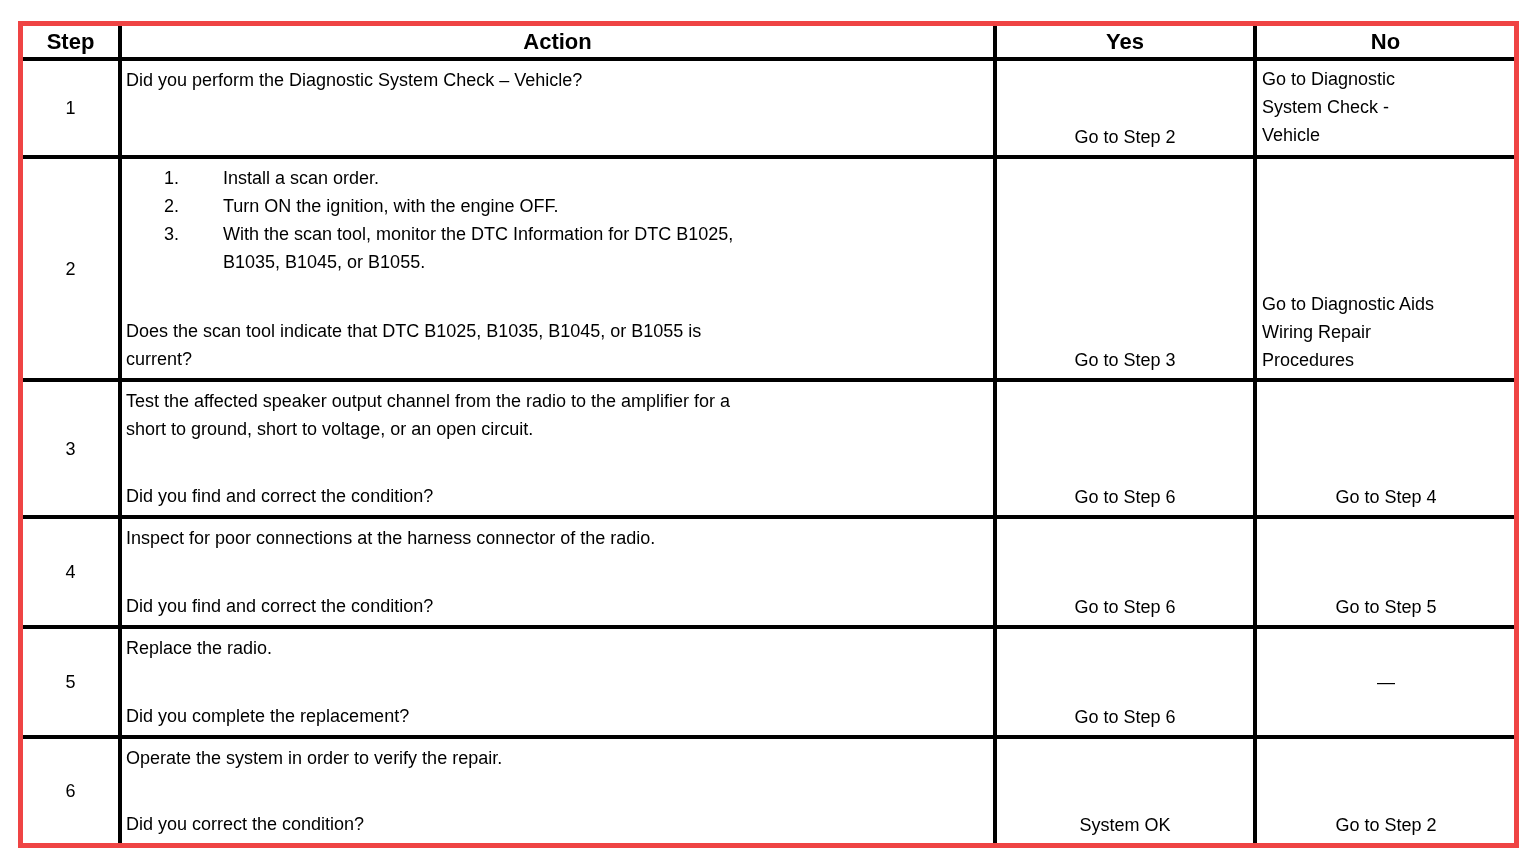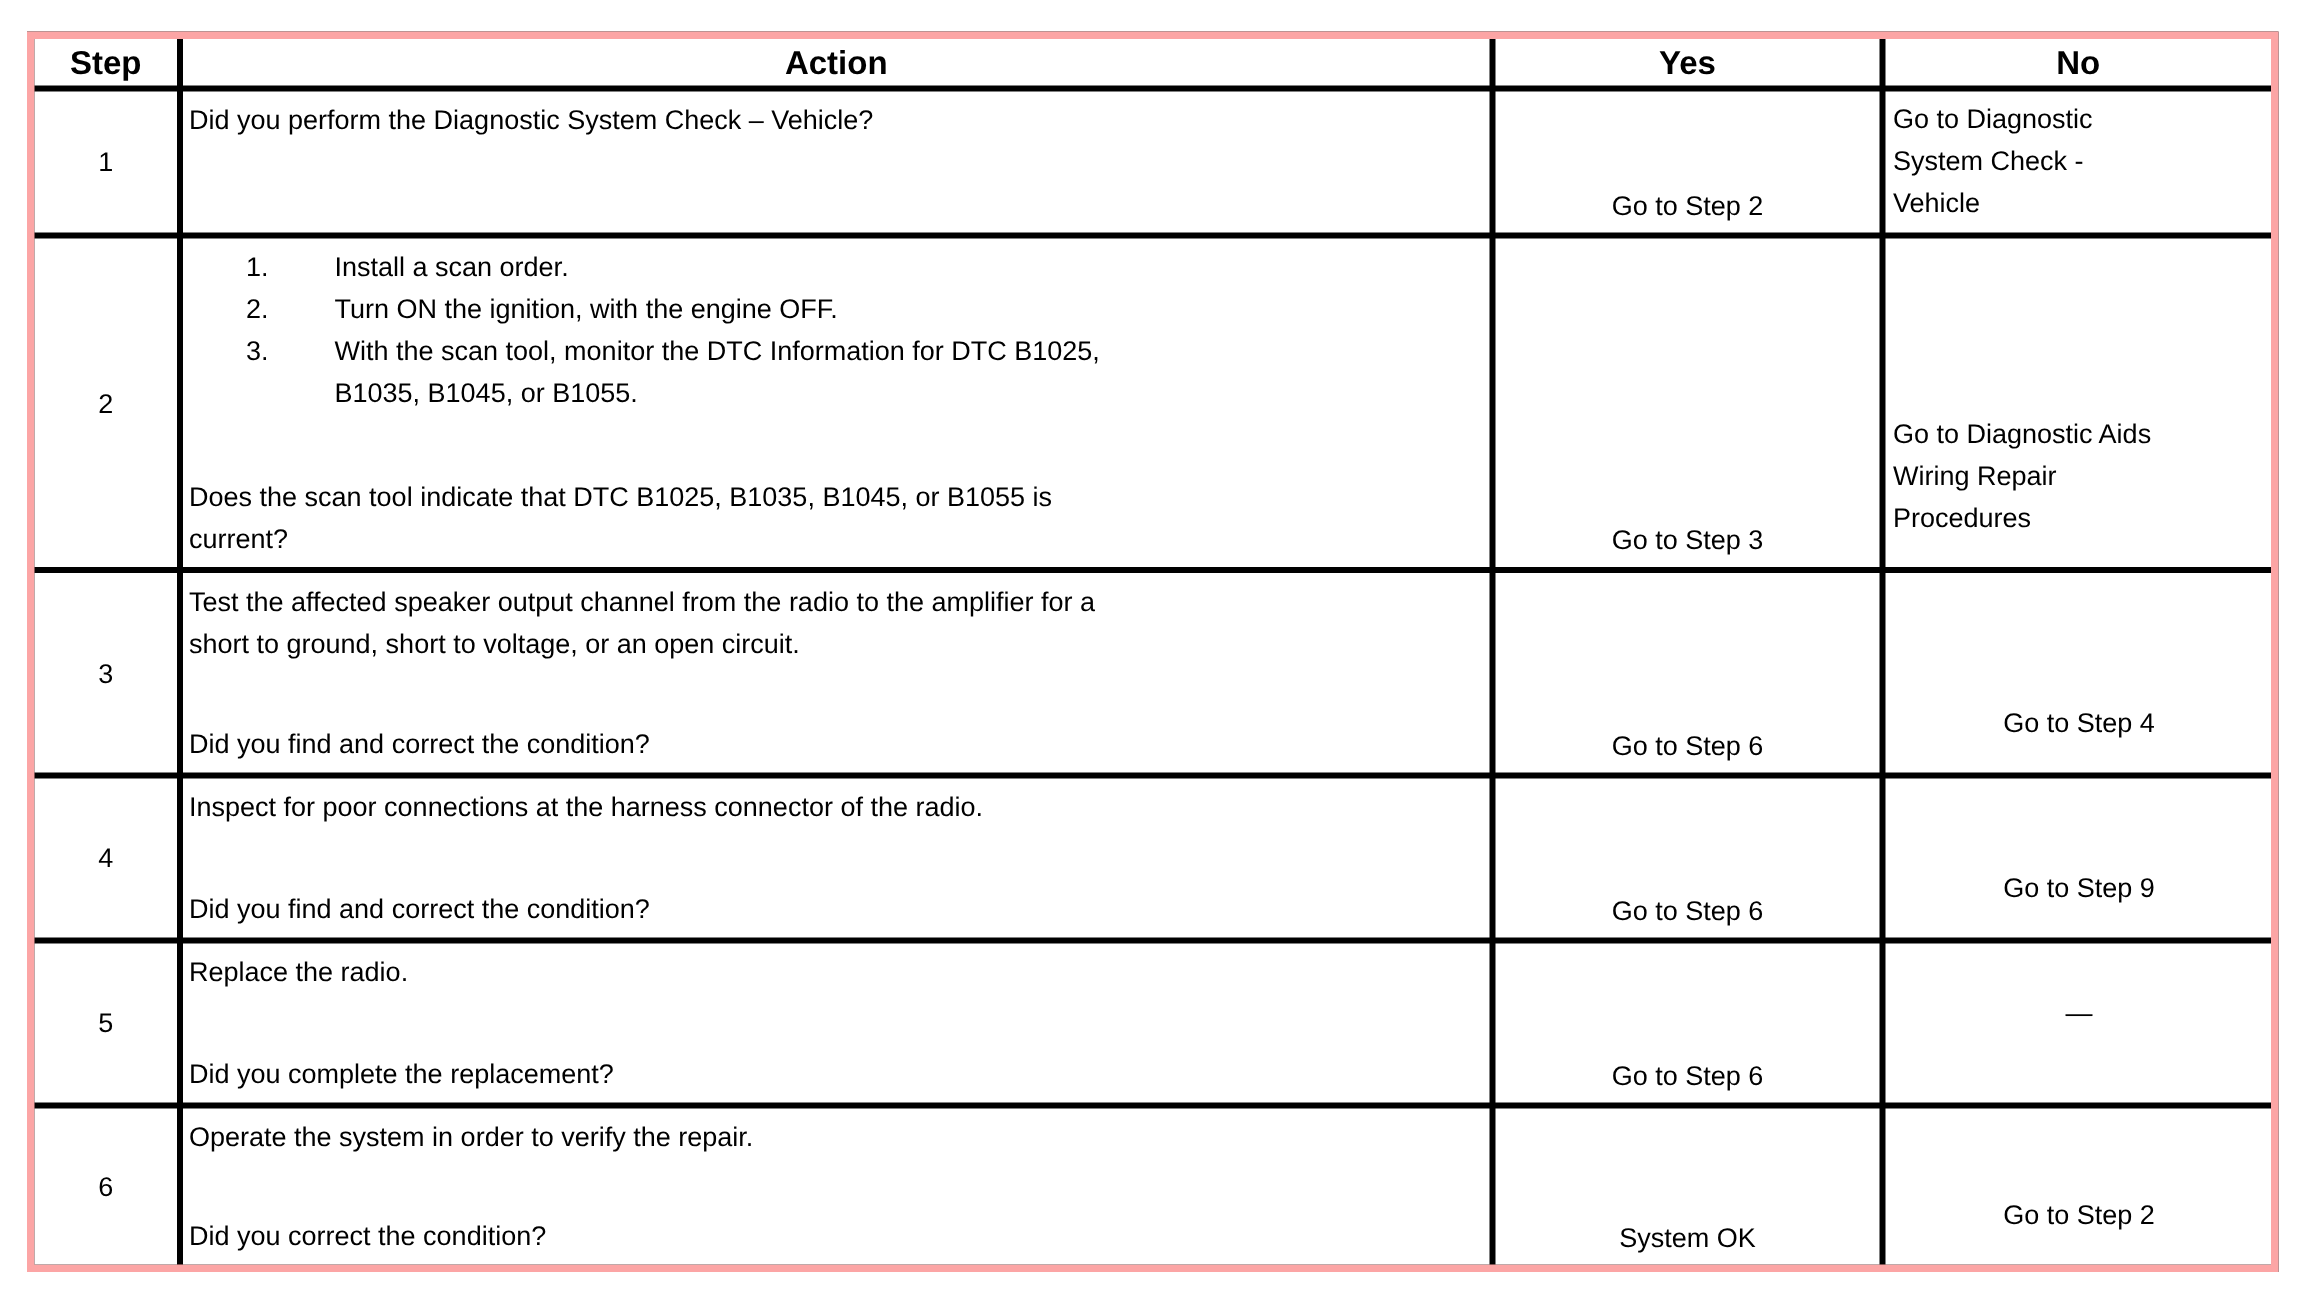--- a/index.html
+++ b/index.html
@@ -13,21 +13,21 @@
   }
   .grid {
     position: absolute;
     left: 18px;
     top: 21px;
     display: grid;
     grid-template-columns: 95px 871px 256px 257px;
     grid-template-rows: 31px 94px 219px 133px 106px 106px 104px;
     gap: 4px;
     background: #000000;
-    border: 5px solid #fca5a5;
+    border: 5px solid #ef4444;
   }
   .cell {
     background: #ffffff;
     font-size: 18px;
     line-height: 28px;
     overflow: hidden;
   }
   .hcell {
     display: flex;
     align-items: center;
@@ -47,21 +47,21 @@
     padding: 5px 6px 5px 4px;
     text-align: left;
   }
   .yes-cell {
     display: flex;
     align-items: flex-end;
     justify-content: center;
     text-align: center;
     padding: 4px;
   }
-  .no-cell { padding: 4px 4px 19px 5px; display: flex; }
+  .no-cell { padding: 4px 4px 4px 5px; display: flex; }
   .no-topleft { align-items: flex-start; justify-content: flex-start; text-align: left; }
   .no-bottomleft { align-items: flex-end; justify-content: flex-start; text-align: left; }
   .no-bottomcenter { align-items: flex-end; justify-content: center; text-align: center; }
   .no-center { align-items: center; justify-content: center; text-align: center; }
   .li { display: flex; }
   .num { margin-left: 38px; width: 59px; flex: none; }
   .litext { flex: 1; }
 </style>
 </head>
 <body>
@@ -152,21 +152,21 @@
       <div>Inspect for poor connections at the harness connector of the radio.</div>
     </div>
     <div>
       <div>Did you find and correct the condition?</div>
     </div>
   </div>
   <div class="cell yes-cell">
     <div>Go to Step 6</div>
   </div>
   <div class="cell no-cell no-bottomcenter">
-    <div>Go to Step 9</div>
+    <div>Go to Step 5</div>
   </div>
 
   <div class="cell step-cell">5</div>
   <div class="cell action-cell">
     <div>
       <div>Replace the radio.</div>
     </div>
     <div>
       <div>Did you complete the replacement?</div>
     </div>

